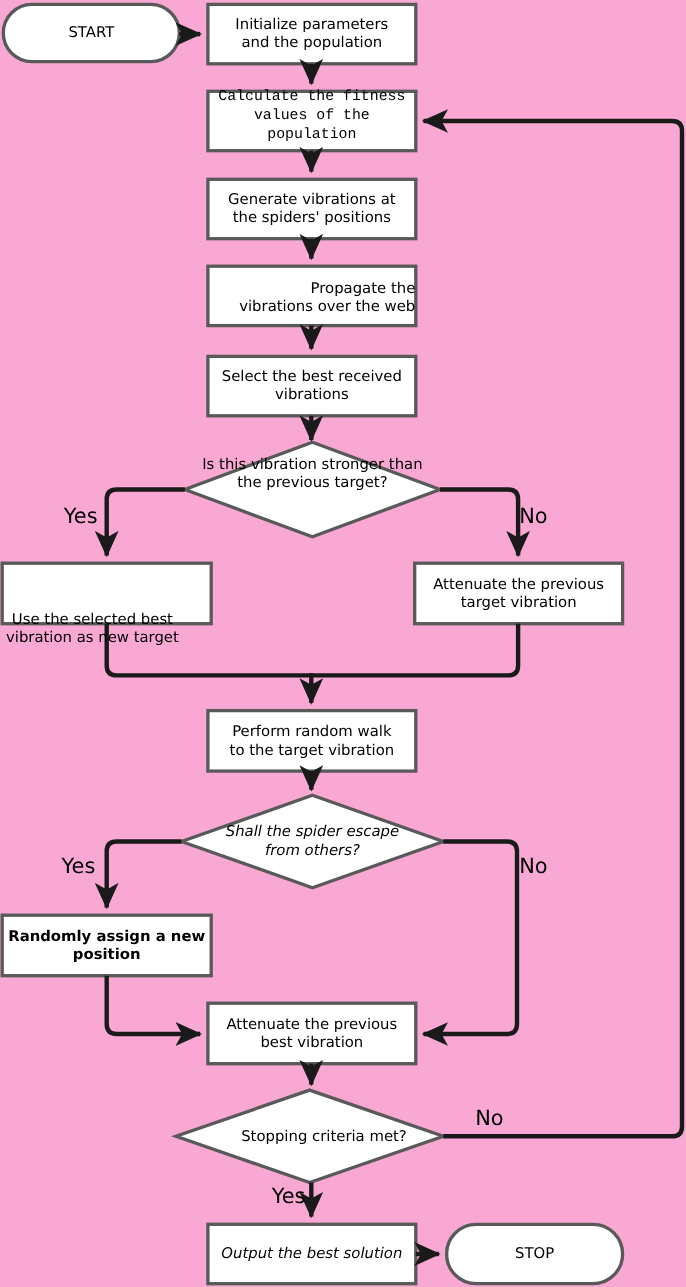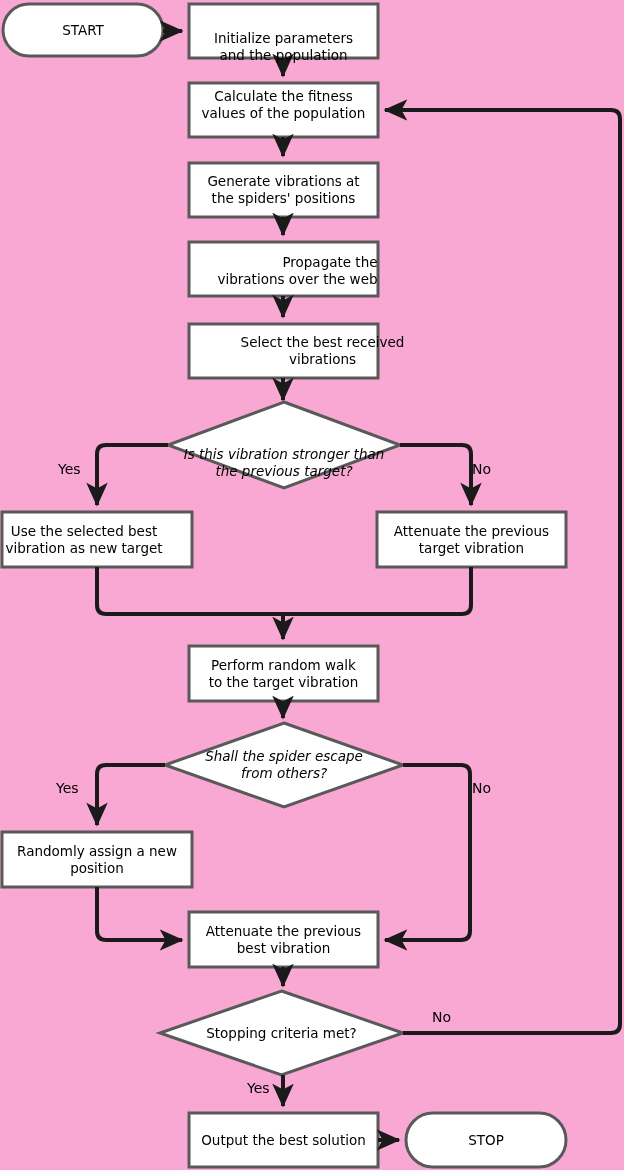--- a/index.html
+++ b/index.html
@@ -33,21 +33,21 @@
     font-family: "DejaVu Sans", sans-serif;
     font-size: 13.5px;
     line-height: 17px;
     color: #000000;
     white-space: pre-line;
     pointer-events: none;
   }
   .edge-label {
     position: absolute;
     font-family: "DejaVu Sans", sans-serif;
-    font-size: 14px;
+    font-size: 19px;
     line-height: 15px;
     color: #000000;
     white-space: nowrap;
     pointer-events: none;
   }
 </style>
 </head>
 <body>
 
 <div id="flowchart-root">
@@ -115,46 +115,46 @@
       <path d="M403,1033 L611,1033 Q620,1033 620,1024 L620,119 Q620,110 611,110 L385,110" marker-end="url(#arrowhead)"></path>
 
       <path d="M283,1075 L283,1106" marker-end="url(#arrowhead)"></path>
 
       <path d="M378,1140 L399,1140" marker-end="url(#arrowhead)"></path>
     </g>
   </svg>
 
   <div id="labels-layer">
       <div class="node-label" style="left: 3px; top: 4px; width: 160px; height: 52px;">START</div>
-      <div class="node-label" style="left: 189px; top: 20px; width: 189px; height: 54px;">Initialize parameters
+      <div class="node-label" style="left: 189px; top: 4px; width: 189px; height: 54px;">Initialize parameters
 and the population</div>
-      <div class="node-label" style="left: 189px; top: 83px; width: 189px; height: 44px;">Calculate the fitness
+      <div class="node-label" style="left: 189px; top: 83px; width: 189px; height: 44px; font-family: Liberation Mono, monospace;">Calculate the fitness
 values of the population</div>
       <div class="node-label" style="left: 189px; top: 163px; width: 189px; height: 54px;">Generate vibrations at
 the spiders' positions</div>
       <div class="node-label" style="left: 189px; top: 244px; width: 217px; height: 54px; text-align: right;">Propagate the
 vibrations over the web</div>
-      <div class="node-label" style="left: 189px; top: 324px; width: 189px; height: 54px; padding-left: 39px;">Select the best received
+      <div class="node-label" style="left: 189px; top: 324px; width: 189px; height: 54px;">Select the best received
 vibrations</div>
-      <div class="node-label" style="left: 138px; top: 420px; width: 292px; height: 86px; font-style: italic;">Is this vibration stronger than
+      <div class="node-label" style="left: 138px; top: 388px; width: 292px; height: 86px;">Is this vibration stronger than
 the previous target?</div>
-      <div class="node-label" style="left: 2px; top: 512px; width: 164px; height: 55px;">Use the selected best
+      <div class="node-label" style="left: 2px; top: 544px; width: 164px; height: 55px;">Use the selected best
 vibration as new target</div>
       <div class="node-label" style="left: 377px; top: 512px; width: 189px; height: 55px;">Attenuate the previous
 target vibration</div>
       <div class="node-label" style="left: 189px; top: 646px; width: 189px; height: 55px;">Perform random walk
 to the target vibration</div>
       <div class="node-label" style="left: 135px; top: 723px; width: 298px; height: 84px; font-style: italic;">Shall the spider escape
 from others?</div>
-      <div class="node-label" style="left: 2px; top: 832px; width: 190px; height: 55px;">Randomly assign a new
+      <div class="node-label" style="left: 2px; top: 832px; width: 190px; height: 55px; font-weight: bold;">Randomly assign a new
 position</div>
       <div class="node-label" style="left: 189px; top: 912px; width: 189px; height: 55px;">Attenuate the previous
 best vibration</div>
-      <div class="node-label" style="left: 130px; top: 991px; width: 303px; height: 84px;">Stopping criteria met?</div>
-      <div class="node-label" style="left: 189px; top: 1113px; width: 189px; height: 54px;">Output the best solution</div>
+      <div class="node-label" style="left: 143px; top: 991px; width: 303px; height: 84px;">Stopping criteria met?</div>
+      <div class="node-label" style="left: 189px; top: 1113px; width: 189px; height: 54px; font-style: italic;">Output the best solution</div>
       <div class="node-label" style="left: 406px; top: 1113px; width: 160px; height: 54px;">STOP</div>
     </div>
   <div id="edge-labels-layer">
       <div class="edge-label" style="left: 58px; top: 462px;">Yes</div>
       <div class="edge-label" style="left: 472px; top: 462px;">No</div>
       <div class="edge-label" style="left: 56px; top: 781px;">Yes</div>
       <div class="edge-label" style="left: 472px; top: 781px;">No</div>
       <div class="edge-label" style="left: 432px; top: 1010px;">No</div>
       <div class="edge-label" style="left: 247px; top: 1081px;">Yes</div>
     </div>

